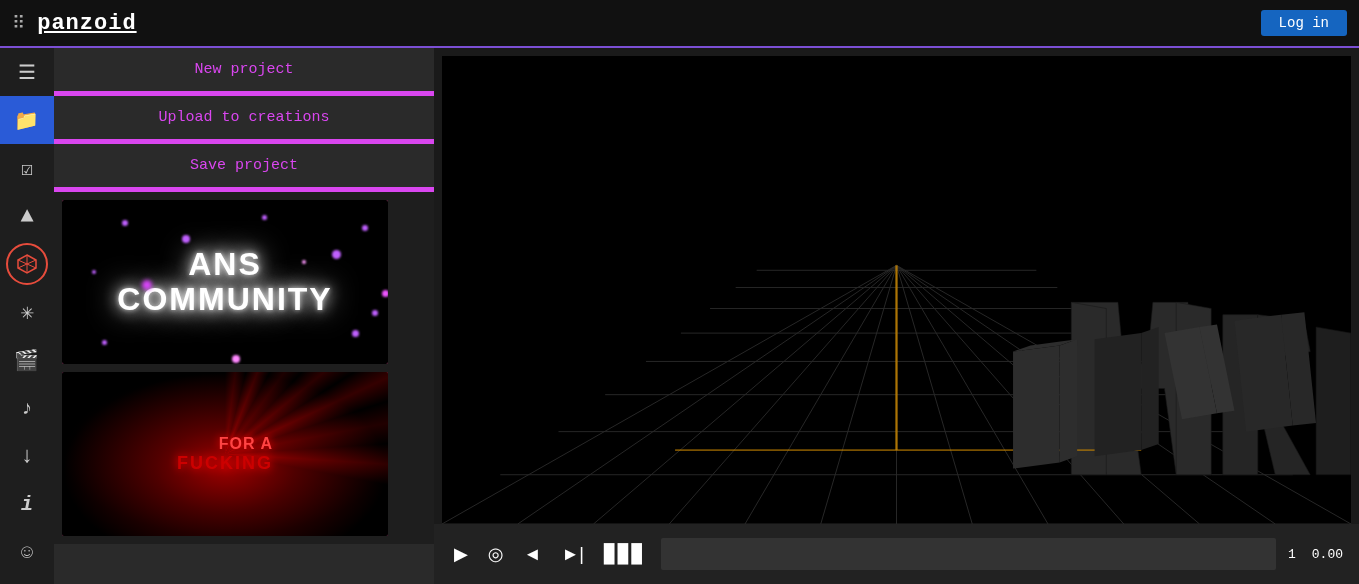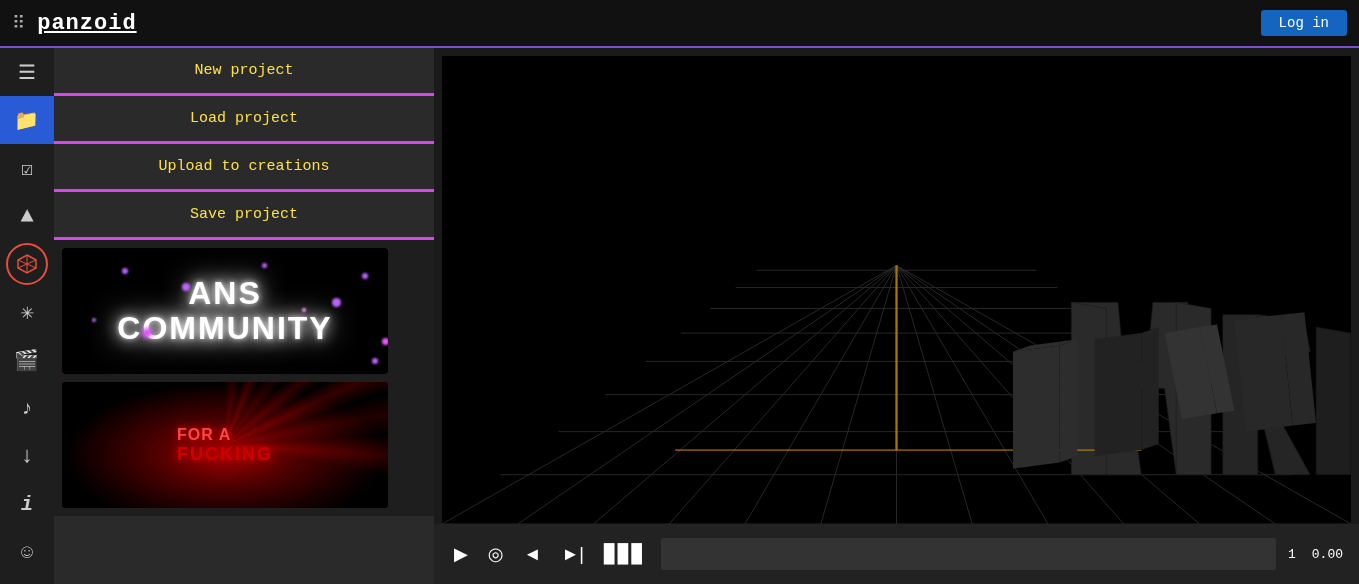--- a/index.html
+++ b/index.html
@@ -98,39 +98,39 @@
       background: #2a2a2a;
       flex-shrink: 0;
       display: flex;
       flex-direction: column;
     }
     .dropdown-item {
       height: 48px;
       display: flex;
       align-items: center;
       justify-content: center;
-      color: #fde047;
+      color: #d946ef;
       font-size: 15px;
       font-family: 'Courier New', monospace;
       cursor: pointer;
-      border-bottom: 3px solid #d946ef;
+      border-bottom: 5px solid #d946ef;
     }
 
     
     #thumbnail-list {
       background: #1e1e1e;
       overflow-y: auto;
       padding: 8px;
       display: flex;
       flex-direction: column;
       gap: 8px;
     }
     .thumbnail {
       width: 326px;
-      height: 126px;
+      height: 164px;
       background: #ec4899;
       border-radius: 2px;
       overflow: hidden;
       cursor: pointer;
       flex-shrink: 0;
     }
 
     
     .thumb-ans {
       background: #000;
@@ -176,21 +176,21 @@
       background: conic-gradient(from 0deg, transparent 0%, #8b0000 2%, transparent 4%, #b00 6%, transparent 8%, #600 10%, transparent 12%, #900 14%, transparent 16%, #b00 18%, transparent 20%, #700 22%, transparent 24%, #a00 26%, transparent 28%);
       opacity: 0.7;
     }
     .thumb-red-text {
       position: relative;
       z-index: 2;
       color: #e00;
       font-family: Impact, Arial Black, sans-serif;
       font-size: 20px;
       font-weight: 900;
-      text-align: left;
+      text-align: right;
       text-shadow: 0 0 10px #f00;
       line-height: 1.2;
       letter-spacing: 1px;
     }
 
     
     #viewport-area {
       flex: 1;
       display: flex;
       flex-direction: column;
@@ -307,21 +307,20 @@
     <div class="sidebar-icon">
       <span style="font-size:20px; font-style:italic; font-weight:bold;">i</span>
     </div>
     <div class="sidebar-icon">
       <span style="font-size:20px;">☺</span>
     </div>
   </div>
 
   <div id="dropdown-panel">
     <div class="dropdown-item">New project</div>
-    <div class="dropdown-item">Load project</div>
     <div class="dropdown-item">Upload to creations</div>
     <div class="dropdown-item">Save project</div>
 
     <div id="thumbnail-list">
 
       <div class="thumbnail">
         <div class="thumb-ans">
 
           <div class="particle" style="width:6px;height:6px;top:20px;left:60px;"></div>
           <div class="particle" style="width:8px;height:8px;top:35px;left:120px;"></div>

